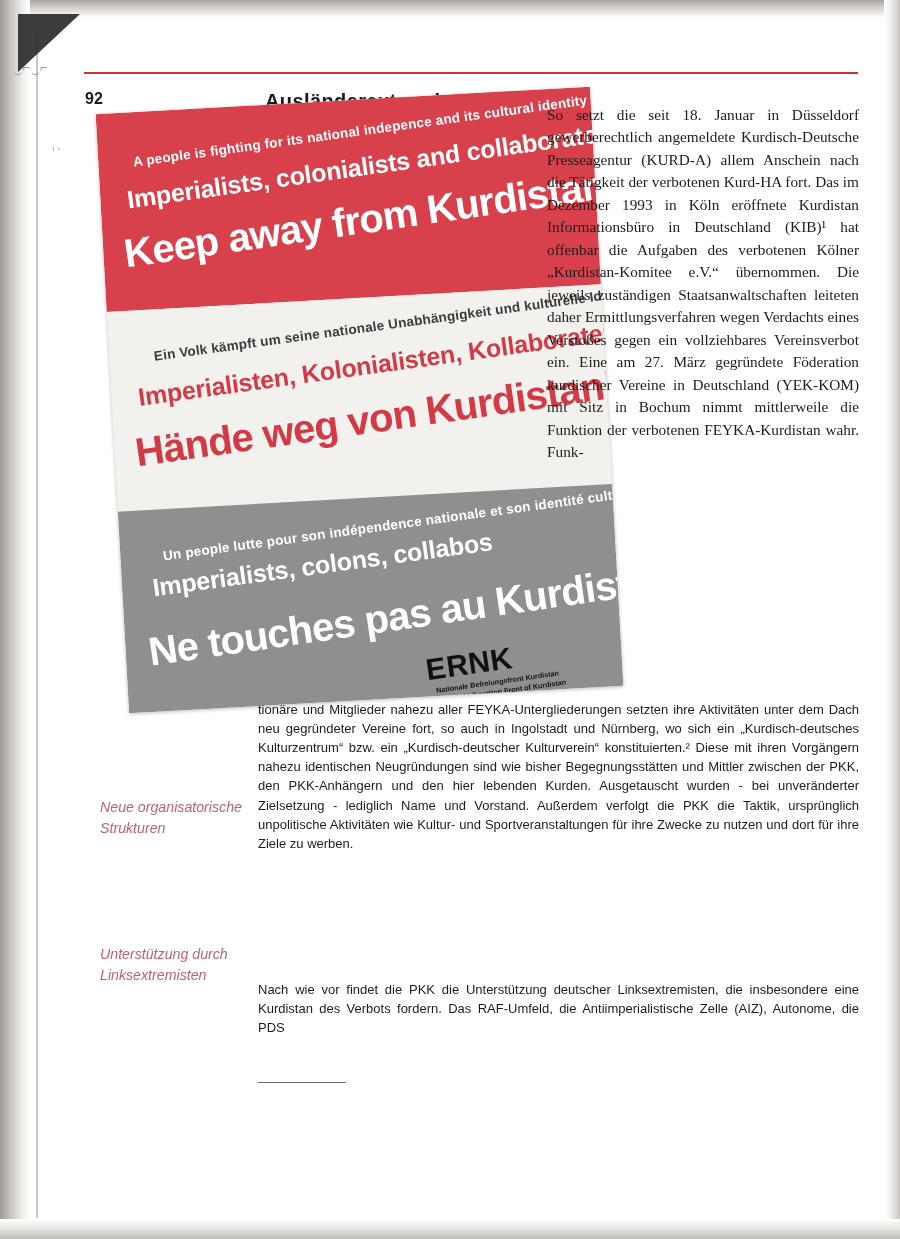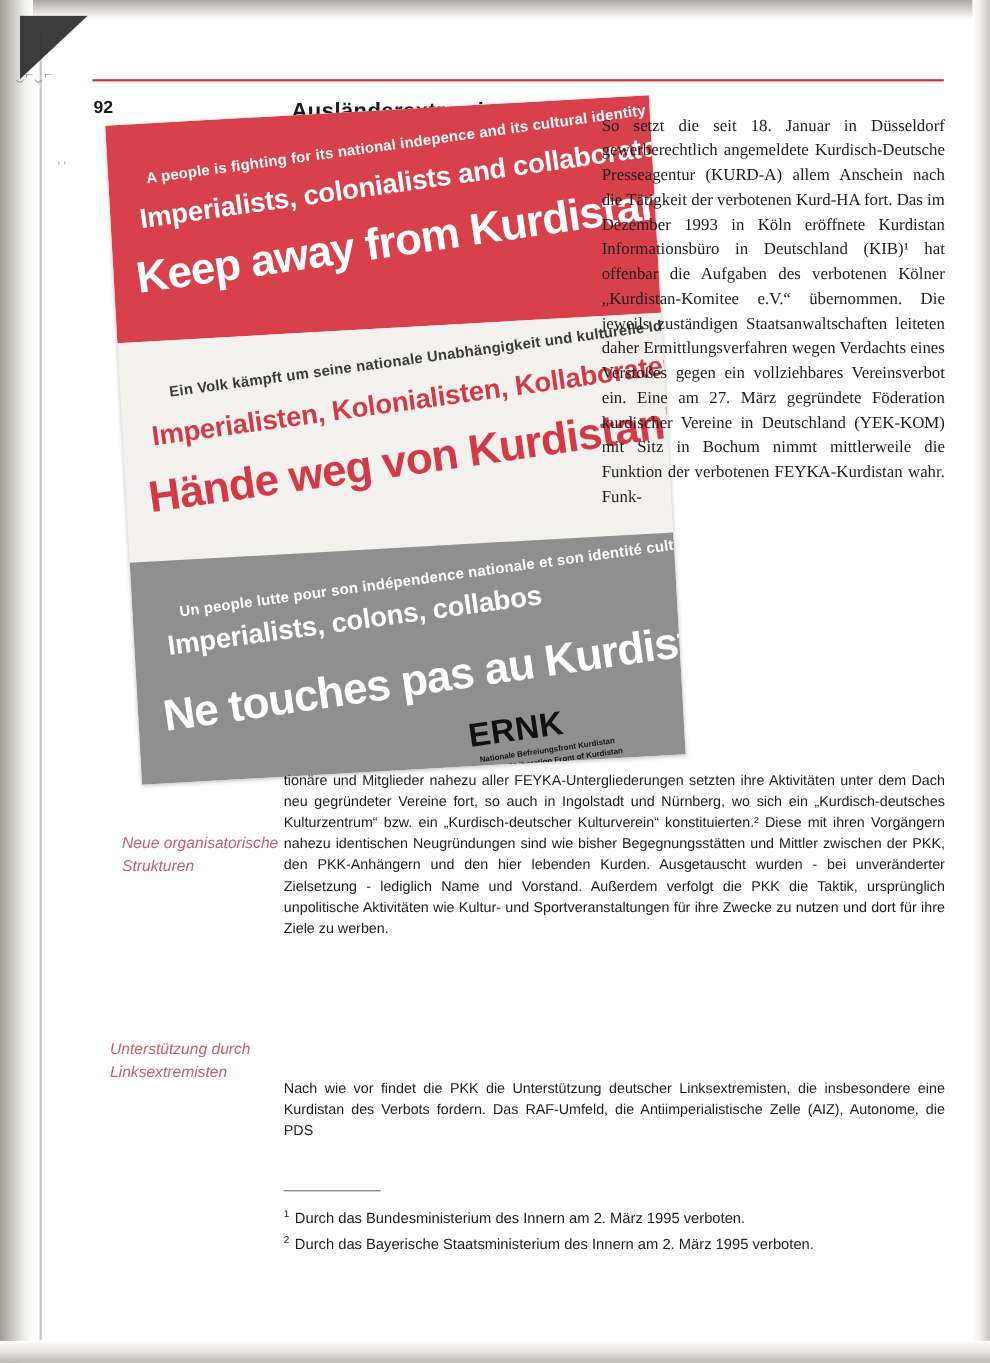--- a/index.html
+++ b/index.html
@@ -214,21 +214,21 @@
   .margin-note {
     position: absolute;
     left: 100px;
     width: 150px;
     font-family: "Liberation Sans", sans-serif;
     font-size: 14.2px;
     line-height: 1.5;
     color: #c0616c;
     font-style: italic;
   }
-  .note-a { top: 757px; margin-left: 11px; }
+  .note-a { top: 797px; }
   .note-b { top: 944px; }
 
   .footnote-rule {
     position: absolute;
     left: 258px; top: 1082px;
     width: 88px; height: 1px;
     background: #6f6f6f;
   }
   .footnotes {
     position: absolute;
@@ -297,22 +297,14 @@
 
   <div class="col-right">So setzt die seit 18. Januar in Düsseldorf gewerberechtlich angemeldete Kurdisch-Deutsche Presseagentur (KURD-A) allem Anschein nach die Tätigkeit der verbotenen Kurd-HA fort. Das im Dezember 1993 in Köln eröffnete Kurdistan Informationsbüro in Deutschland (KIB)¹ hat offenbar die Aufgaben des verbotenen Kölner „Kurdistan-Komitee e.V.“ übernommen. Die jeweils zuständigen Staatsanwaltschaften leiteten daher Ermittlungsverfahren wegen Verdachts eines Verstoßes gegen ein vollziehbares Vereinsverbot ein. Eine am 27. März gegründete Föderation kurdischer Vereine in Deutschland (YEK-KOM) mit Sitz in Bochum nimmt mittlerweile die Funktion der verbotenen FEYKA-Kurdistan wahr. Funk-</div>
 
   <div class="margin-note note-a">Neue organisatorische Strukturen</div>
   <div class="full-col para-a">tionäre und Mitglieder nahezu aller FEYKA-Untergliederungen setzten ihre Aktivitäten unter dem Dach neu gegründeter Vereine fort, so auch in Ingolstadt und Nürnberg, wo sich ein „Kurdisch-deutsches Kulturzentrum“ bzw. ein „Kurdisch-deutscher Kulturverein“ konstituierten.² Diese mit ihren Vorgängern nahezu identischen Neugründungen sind wie bisher Begegnungsstätten und Mittler zwischen der PKK, den PKK-Anhängern und den hier lebenden Kurden. Ausgetauscht wurden - bei unveränderter Zielsetzung - lediglich Name und Vorstand. Außerdem verfolgt die PKK die Taktik, ursprünglich unpolitische Aktivitäten wie Kultur- und Sportveranstaltungen für ihre Zwecke zu nutzen und dort für ihre Ziele zu werben.</div>
 
   <div class="margin-note note-b">Unterstützung durch Linksextremisten</div>
   <div class="full-col para-b">Nach wie vor findet die PKK die Unterstützung deutscher Linksextremisten, die insbesondere eine Kurdistan des Verbots fordern. Das RAF-Umfeld, die Antiimperialistische Zelle (AIZ), Autonome, die PDS</div>
 
   <div class="footnote-rule"></div>
-  <div class="footnotes">
-    <span class="fn">
-      <sup>1</sup><span>Durch das Bundesministerium des Innern am 2. März 1995 verboten.</span>
-    </span>
-    <span class="fn">
-      <sup>2</sup><span>Durch das Bayerische Staatsministerium des Innern am 2. März 1995 verboten.</span>
-    </span>
-  </div>
 
 </div>
 
 </body></html>

